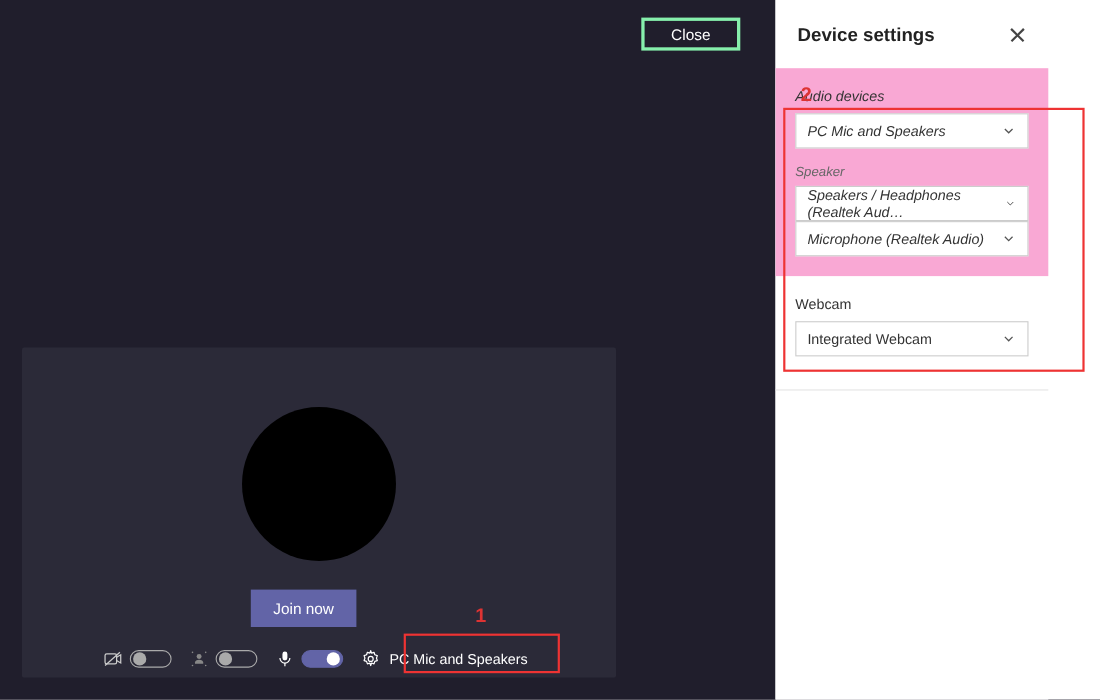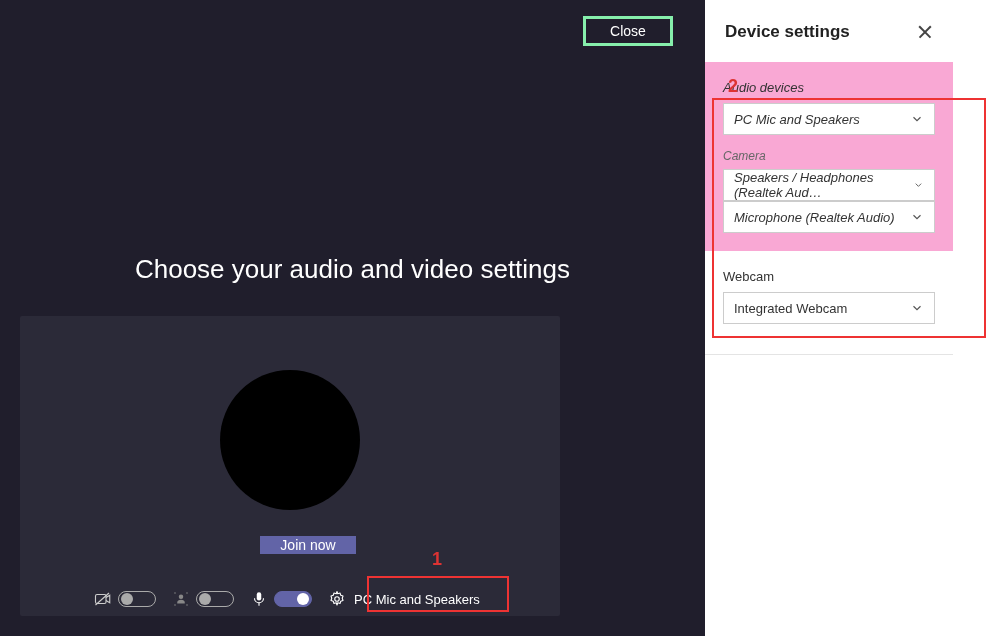--- a/index.html
+++ b/index.html
@@ -6,21 +6,21 @@
     body { width: 1000px; height: 636px; display: flex; overflow: hidden; }
     
     
     .main-area { width: 705px; height: 636px; background: #201e2c; position: relative; }
     .close-btn { position: absolute; top: 16px; right: 32px; width: 90px; height: 30px; background: transparent; border: 3px solid #86efac; color: #fff; font-size: 14px; cursor: pointer; }
     .heading { position: absolute; top: 254px; left: 0; right: 0; text-align: center; color: #fff; font-size: 26px; font-weight: 300; }
     
     .video-card { position: absolute; top: 316px; left: 20px; width: 540px; height: 300px; background: #2b2a38; border-radius: 2px; }
     .avatar-circle { position: absolute; top: 54px; left: 200px; width: 140px; height: 140px; background: #000; border-radius: 50%; }
     
-    .join-btn { position: absolute; top: 220px; left: 240px; width: 96px; height: 18px; background: #6264a7; border: none; color: #fff; font-size: 14px; cursor: pointer; }
+    .join-btn { position: absolute; top: 220px; left: 208px; width: 96px; height: 34px; background: #6264a7; border: none; color: #fff; font-size: 14px; cursor: pointer; }
     
     .controls-row { position: absolute; top: 274px; left: 74px; display: flex; align-items: center; gap: 16px; }
     
     .control-group { display: flex; align-items: center; gap: 6px; }
     .icon { width: 18px; height: 18px; display: flex; align-items: center; justify-content: center; }
     .icon svg { width: 18px; height: 18px; }
     
     .toggle { width: 38px; height: 16px; border-radius: 10px; border: 1px solid #aaa; position: relative; cursor: pointer; }
     .toggle-knob { width: 12px; height: 12px; border-radius: 50%; background: #aaa; position: absolute; top: 1px; left: 2px; }
     .toggle.on { background: #6264a7; border-color: #6264a7; }
@@ -53,21 +53,20 @@
     .gray-zone { background: #f9a8d4; padding: 18px 18px 18px 18px; margin: 0 -18px; font-style: italic; }
     .gray-zone.first { padding-top: 18px; }
     
     .divider { height: 1px; background: #e4e4e4; margin: 30px -18px 0 -18px; }
   </style>
 </head>
 <body>
 
 <div class="main-area">
   <button class="close-btn">Close</button>
-  <div class="heading">Choose your audio and video settings</div>
 
   <div class="video-card">
     <div class="avatar-circle"></div>
     <button class="join-btn">Join now</button>
 
     <div class="controls-row">
       <div class="control-group">
         <span class="icon">
           <svg viewBox="0 0 24 24" fill="none" stroke="#ccc" stroke-width="1.5">
               <rect x="2" y="6" width="14" height="12" rx="2"></rect>
@@ -132,21 +131,21 @@
 
     <div class="gray-zone first">
       <div class="section-label">Audio devices</div>
       <div class="dropdown">
         <span>PC Mic and Speakers</span>
         <svg class="chevron" viewBox="0 0 24 24" fill="none" stroke="#555" stroke-width="2">
             <path d="M6 9l6 6 6-6"></path>
           </svg>
       </div>
 
-      <div class="sub-label">Camera</div>
+      <div class="sub-label">Speaker</div>
       <div class="dropdown">
         <span>Speakers / Headphones (Realtek Aud…</span>
         <svg class="chevron" viewBox="0 0 24 24" fill="none" stroke="#555" stroke-width="2">
             <path d="M6 9l6 6 6-6"></path>
           </svg>
       </div>
 
       <div class="dropdown">
         <span>Microphone (Realtek Audio)</span>
         <svg class="chevron" viewBox="0 0 24 24" fill="none" stroke="#555" stroke-width="2">

